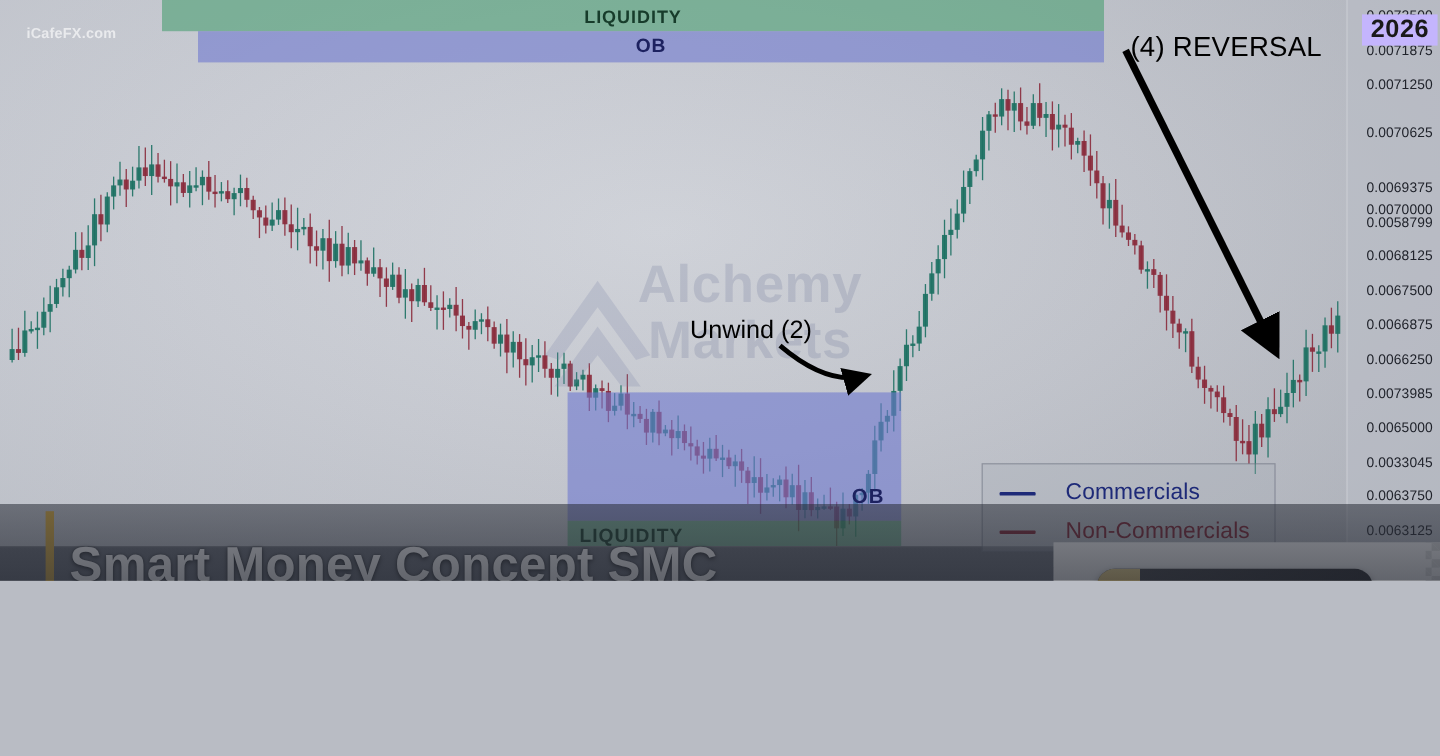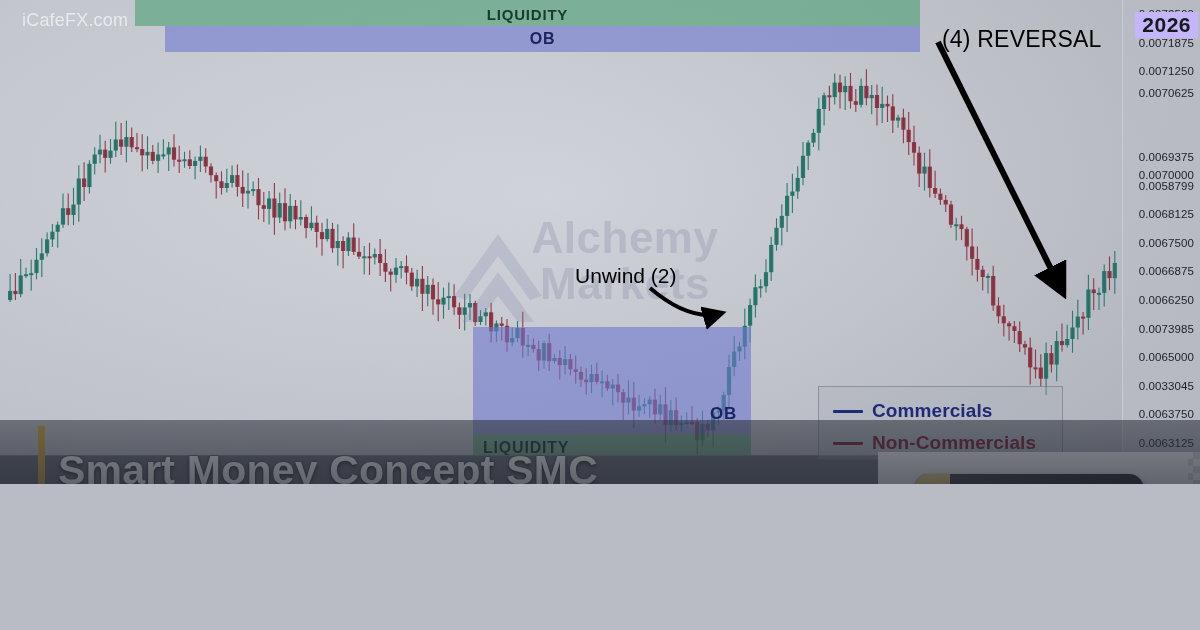--- a/index.html
+++ b/index.html
@@ -89,22 +89,22 @@
     color: #1d2260;
   }
 
   #zone-top-liq  { left: 135px; top: -16px;  width: 785px; height: 42px; font-size: 15px; align-items:flex-end; padding-bottom:3px;}
   #zone-top-ob   { left: 165px; top: 26px;  width: 755px; height: 26px; font-size: 16px; }
   #zone-bot-ob   { left: 473px; top: 327px; width: 278px; height: 107px; align-items: flex-end; justify-content: flex-end; font-size: 17px; padding: 0 14px 10px 0; }
   #zone-bot-liq  { left: 473px; top: 434px; width: 278px; height: 28px; font-size: 16px; justify-content: flex-start; padding-left: 10px; }
 
   
   .wm-icafefx {
-    position: absolute; left: 22px; top: 10px;
-    font-size: 18px; font-weight: 400;
+    position: absolute; left: 22px; top: 21px;
+    font-size: 12px; font-weight: 700;
     color: rgba(255,255,255,.62);
     letter-spacing: .2px;
   }
   .wm-alchemy {
     position: absolute; left: 455px; top: 215px;
     width: 340px; height: 130px;
     color: rgba(120,128,160,.26);
     font-size: 44px; font-weight: 700;
     line-height: 1.05;
     letter-spacing: .5px;
@@ -120,21 +120,21 @@
   .legend {
     position: absolute;
     left: 818px; top: 386px;
     width: 245px; height: 74px;
     background: rgba(170,175,185,.34);
     border: 1px solid rgba(90,95,110,.45);
     padding: 8px 0 0 14px;
   }
   .legend-row { display: flex; align-items: center; gap: 9px; height: 32px; }
   .legend-swatch { width: 30px; height: 3px; border-radius: 1px; }
-  .legend-label { font-size: 19px; font-weight: 700; letter-spacing: .1px; }
+  .legend-label { font-size: 19px; font-weight: 400; letter-spacing: .1px; margin-left: 16px; }
 
   
   .anno {
     position: absolute;
     color: #000;
     font-weight: 400;
     white-space: nowrap;
     text-align: center;
   }
   #anno-unwind { left: 575px; top: 264px; font-size: 21px; }
@@ -694,21 +694,21 @@
   <div class="wm-alchemy">
     <div>Alchemy</div>
     <div>Markets</div>
   </div>
 
   <div class="price-axis">
     <div id="price-ticks">
         <div class="price-tick" style="top: 8px;">0.0072500</div>
         <div class="price-tick" style="top: 36.6px;">0.0071875</div>
         <div class="price-tick" style="top: 65.2px;">0.0071250</div>
-        <div class="price-tick" style="top: 87px;">0.0070625</div>
+        <div class="price-tick" style="top: 105px;">0.0070625</div>
         <div class="price-tick" style="top: 122.4px; margin-top: 47px;">0.0070000</div>
         <div class="price-tick" style="top: 151px;">0.0069375</div>
         <div class="price-tick" style="top: 179.6px;">0.0058799</div>
         <div class="price-tick" style="top: 208.2px;">0.0068125</div>
         <div class="price-tick" style="top: 236.8px;">0.0067500</div>
         <div class="price-tick" style="top: 265.4px;">0.0066875</div>
         <div class="price-tick" style="top: 294px;">0.0066250</div>
         <div class="price-tick" style="top: 322.6px;">0.0073985</div>
         <div class="price-tick" style="top: 351.2px;">0.0065000</div>
         <div class="price-tick" style="top: 379.8px;">0.0033045</div>

